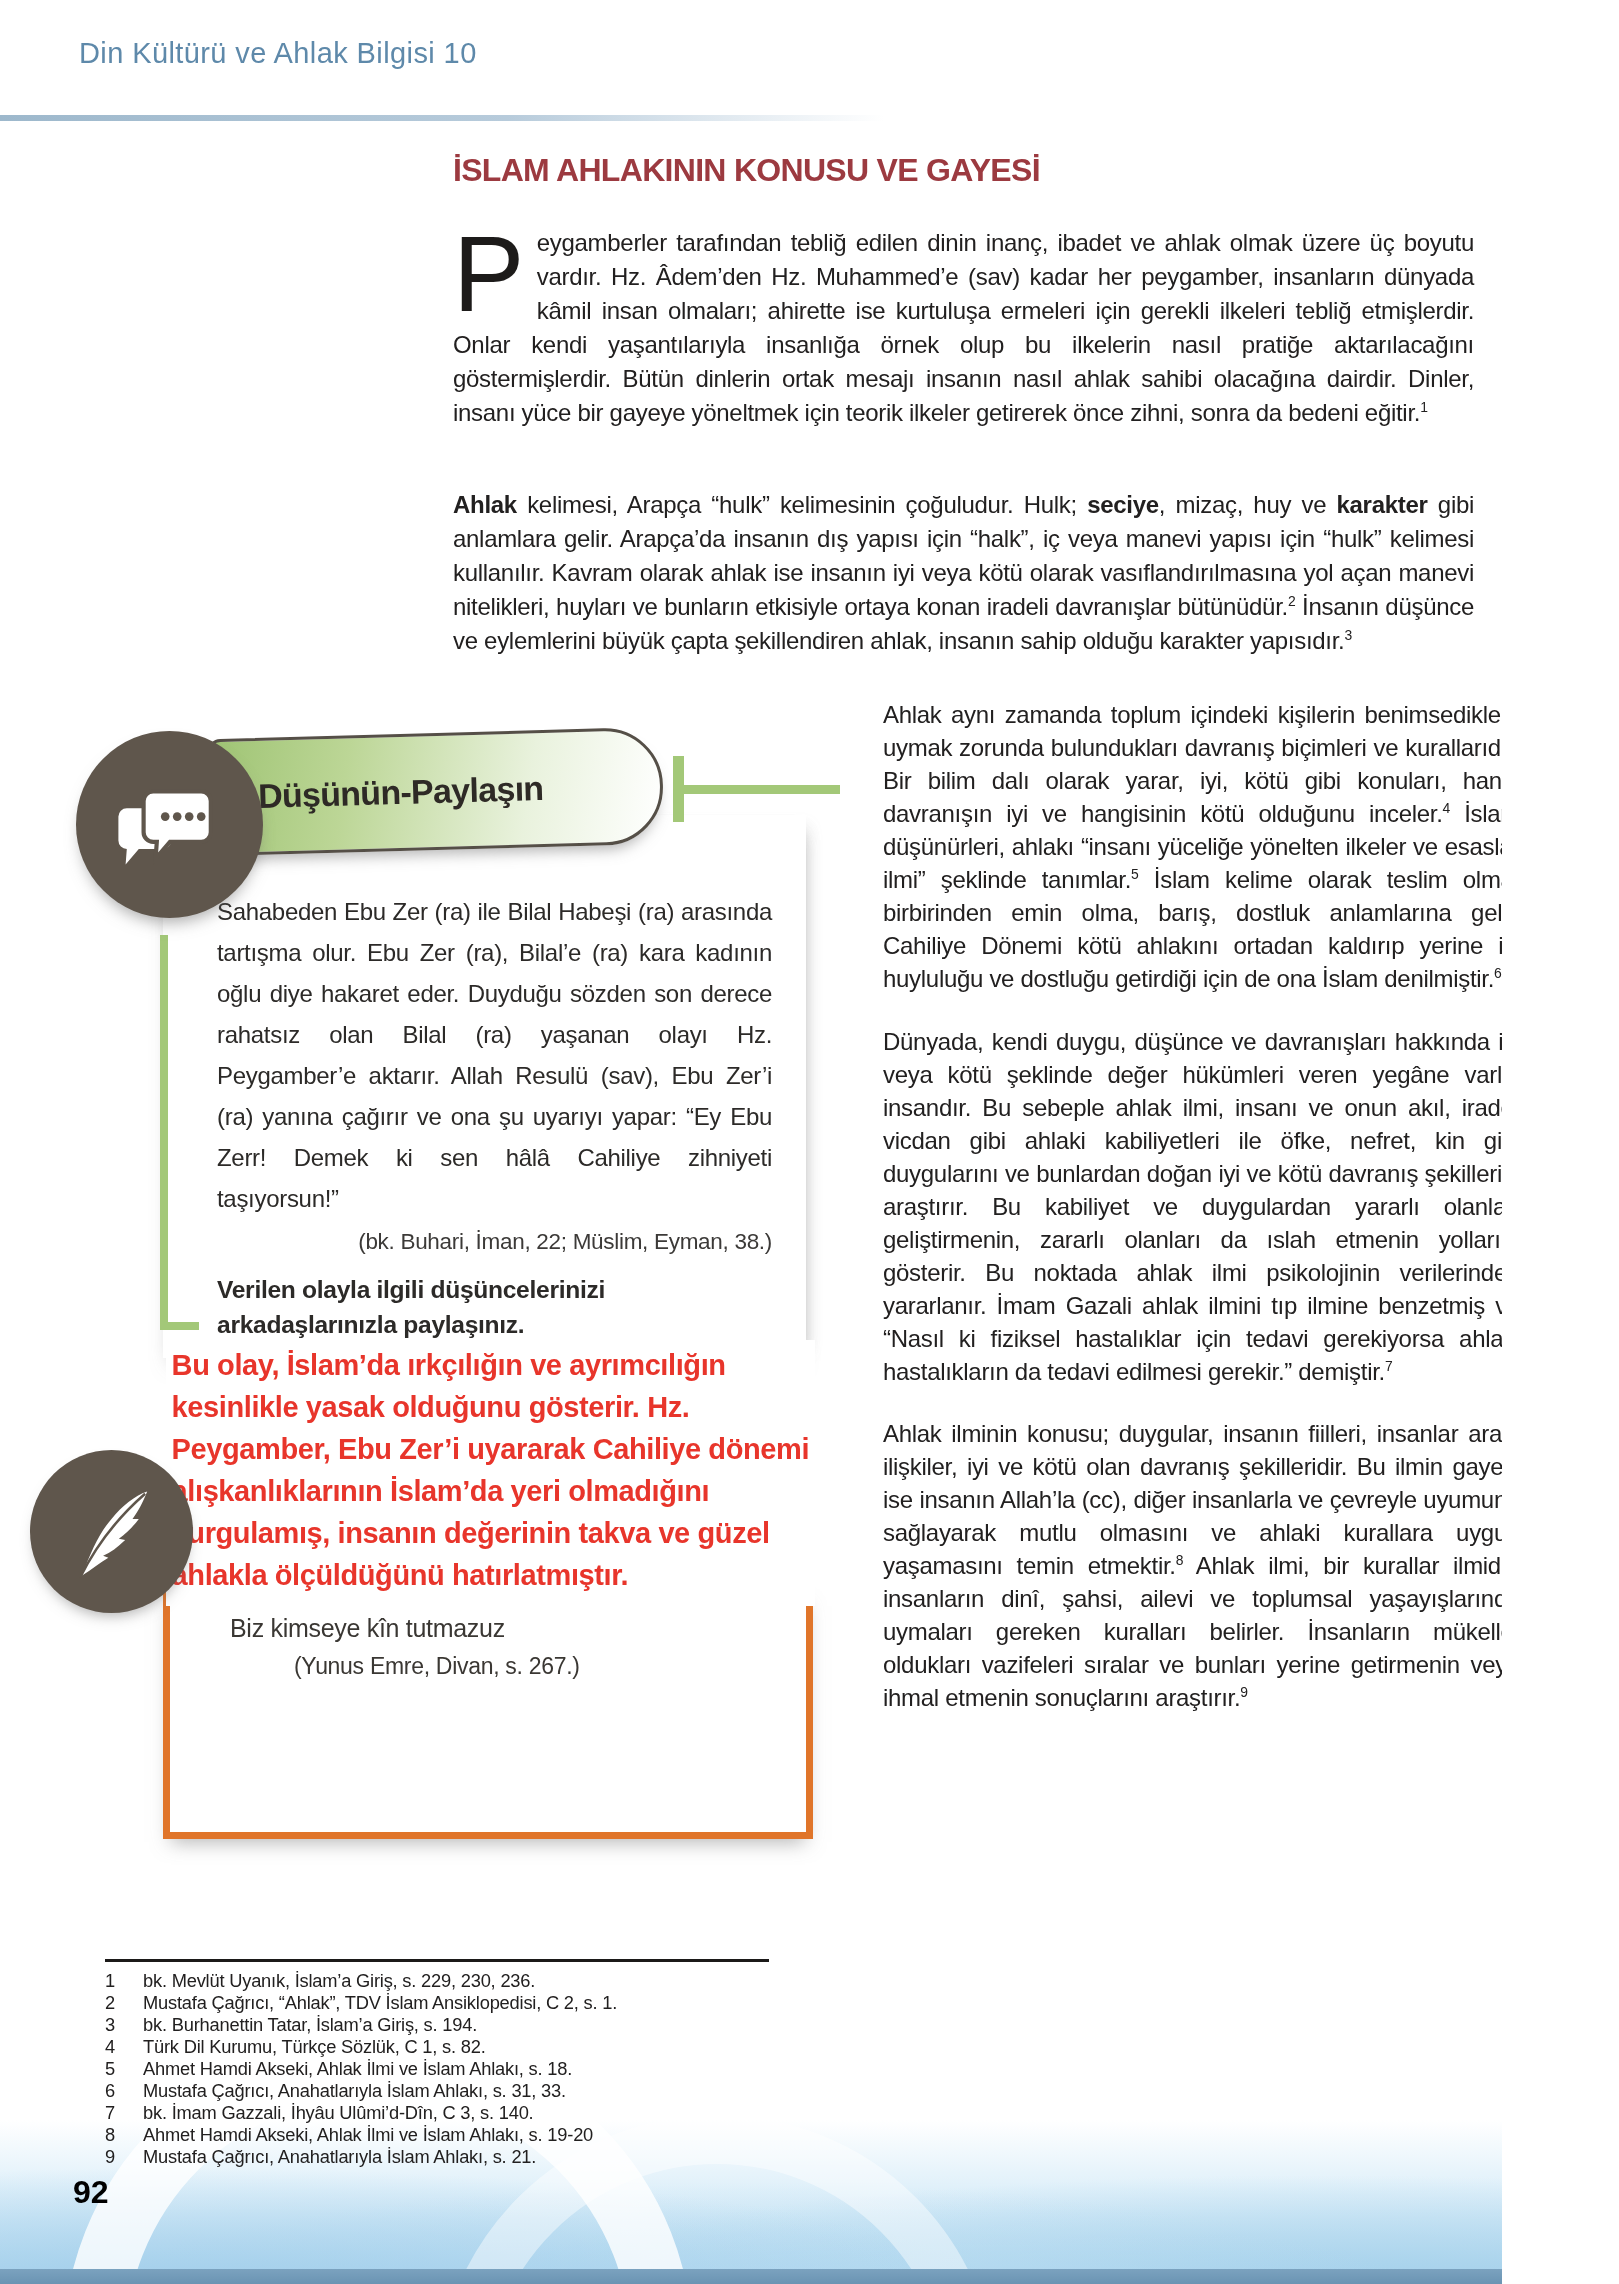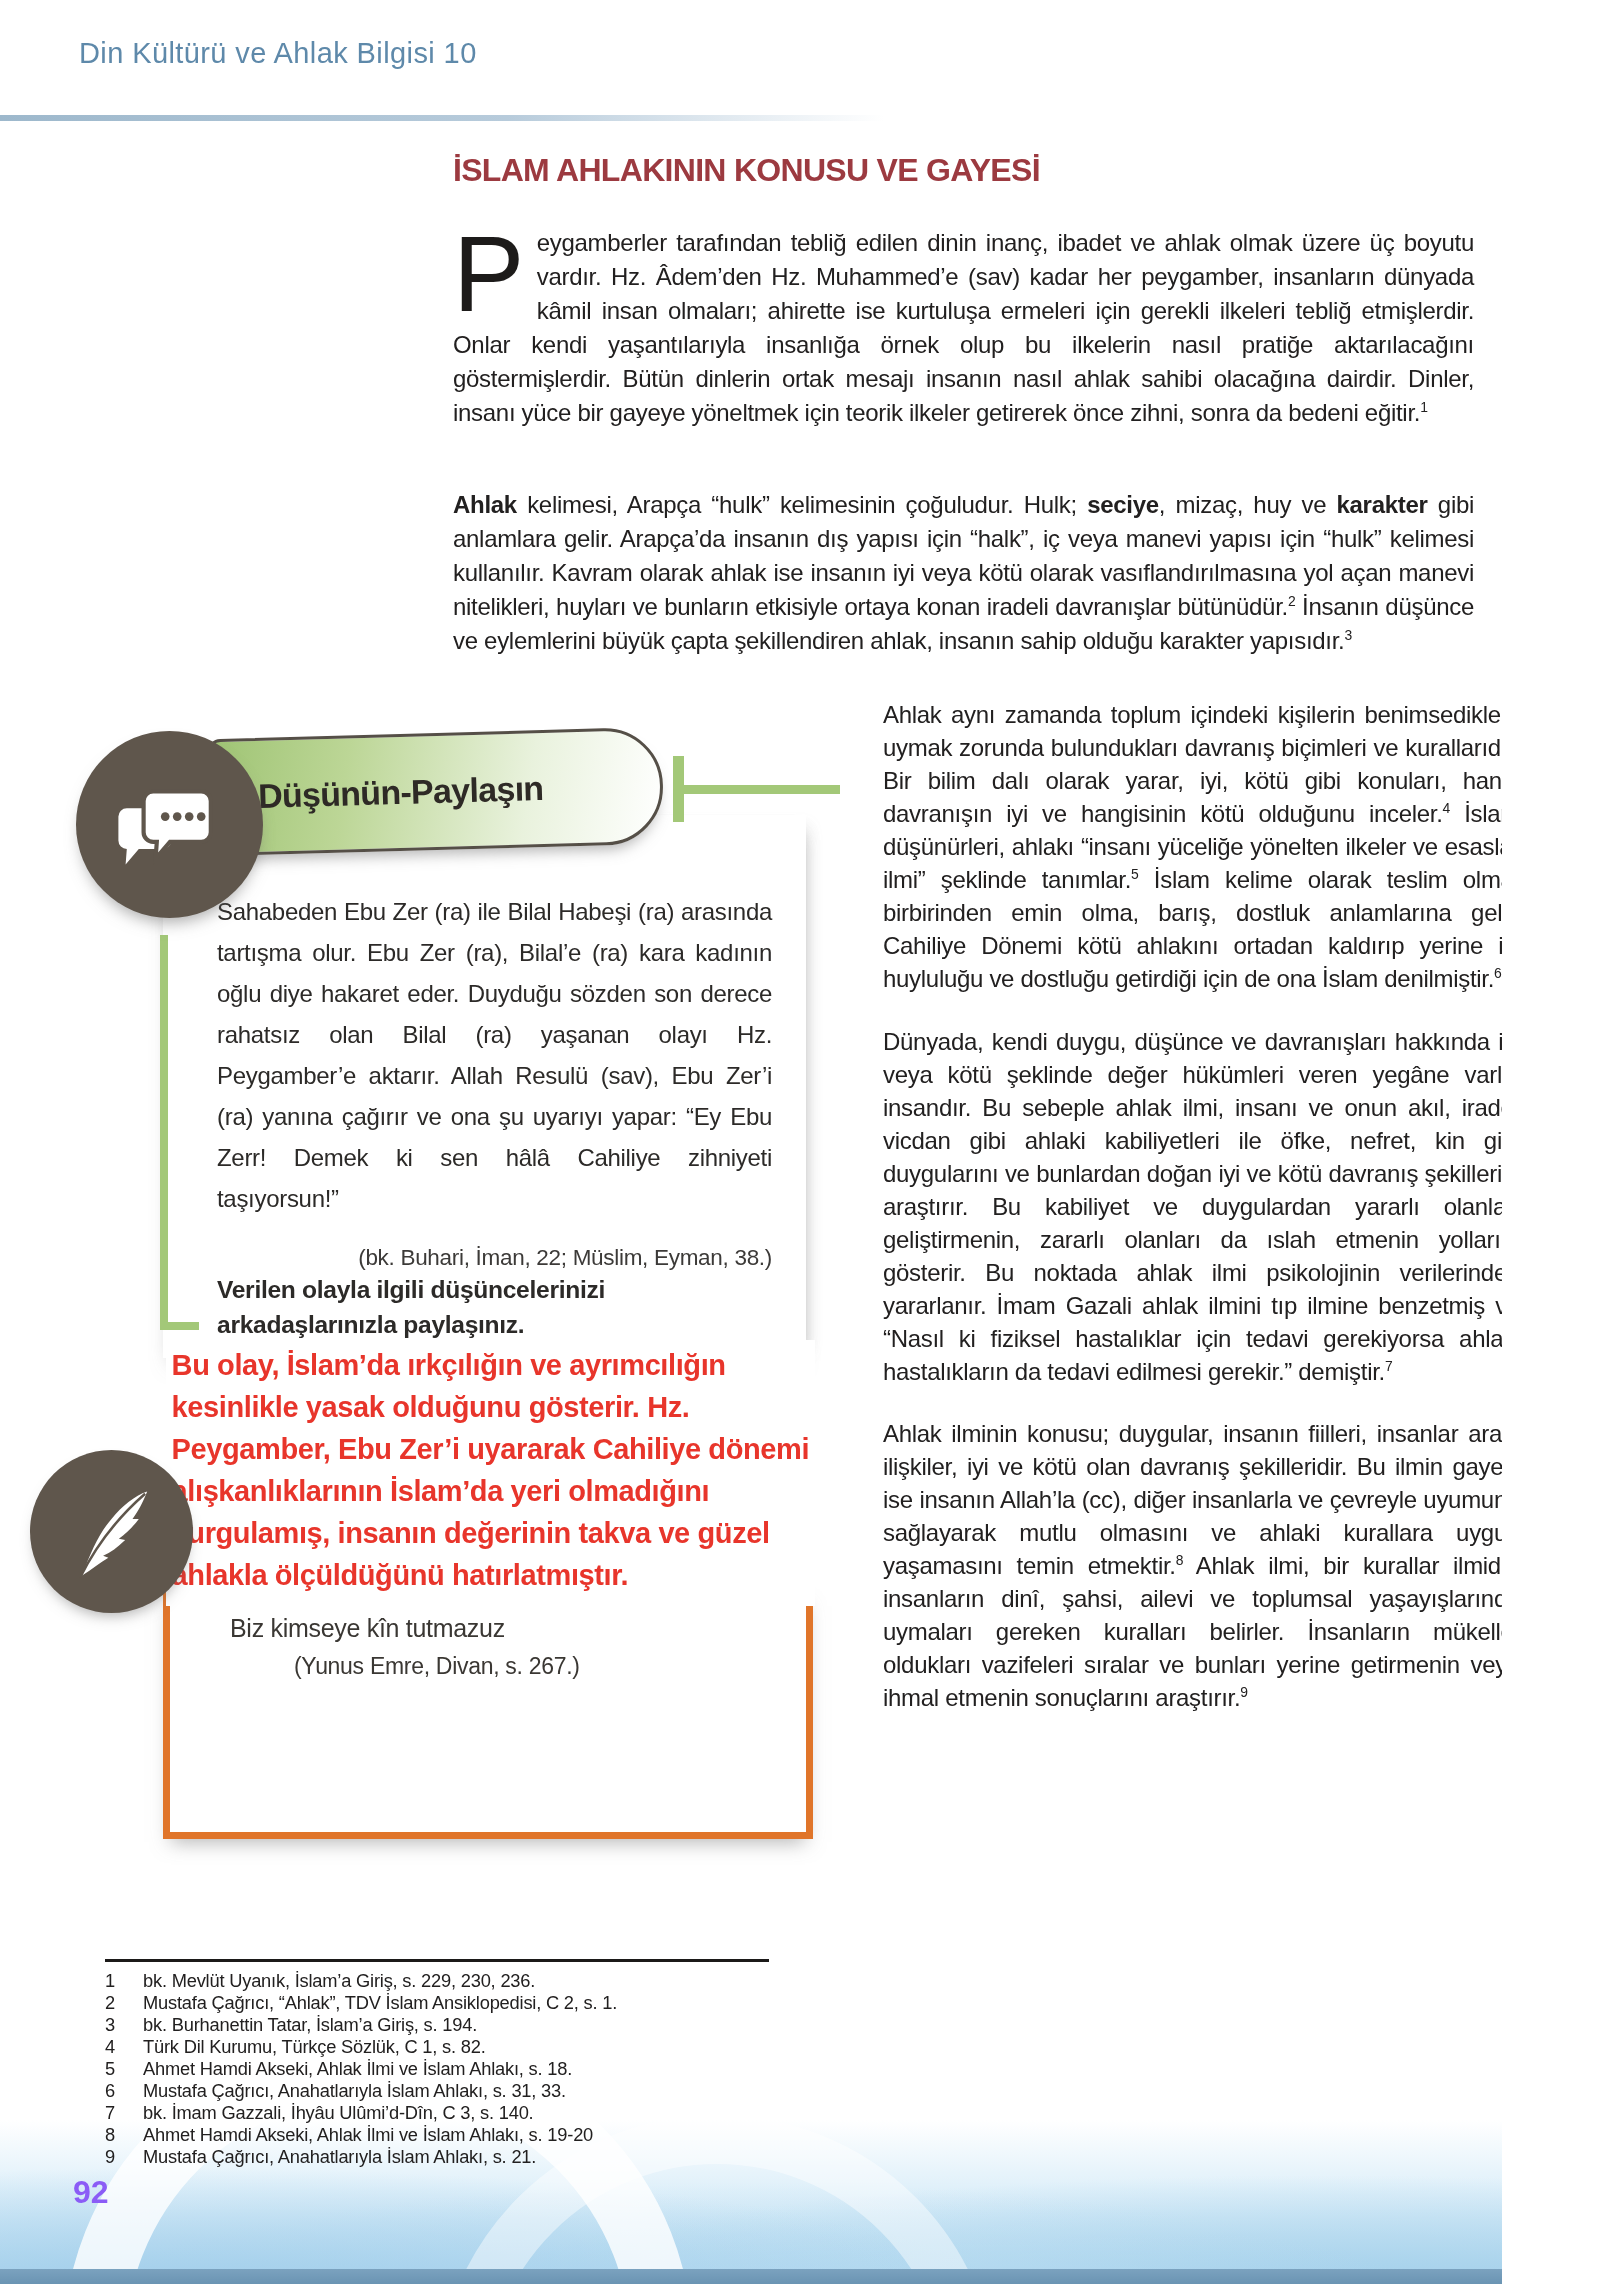--- a/index.html
+++ b/index.html
@@ -88,21 +88,21 @@
     position:absolute;left:683px;top:785px;width:157px;height:9.1px;
     background:#a3c878;z-index:2;
   }
   .ts-body{
     position:absolute;left:217px;top:891px;width:555px;
     font-size:24px;line-height:41px;text-align:justify;letter-spacing:-0.3px;
     z-index:2;color:#2c2a28;
   }
   .ts-citation{
     position:absolute;left:217px;top:1229px;width:555px;
-    font-size:22.5px;color:#3c3a38;text-align:right;z-index:2;letter-spacing:-0.3px;margin-top:16px;
+    font-size:22.5px;color:#3c3a38;text-align:right;z-index:2;letter-spacing:-0.3px;
   }
   .ts-prompt{
     position:absolute;left:217px;top:1272px;width:541px;
     font-size:24.6px;line-height:35px;font-weight:bold;color:#2c2a28;z-index:2;letter-spacing:-0.3px;
   }
   
   .commentary{
     position:absolute;left:166px;top:1340px;width:641px;
     background:#ffffff;
     font-size:29px;line-height:42px;font-weight:bold;letter-spacing:-0.4px;
@@ -150,21 +150,21 @@
       radial-gradient(90% 150% at 12% 125%, rgba(158,204,234,.95) 0%, rgba(158,204,234,0) 62%),
       radial-gradient(80% 160% at 50% 135%, rgba(186,221,242,.9) 0%, rgba(186,221,242,0) 58%),
       radial-gradient(95% 150% at 88% 130%, rgba(158,205,233,.95) 0%, rgba(158,205,233,0) 62%),
       linear-gradient(to bottom, rgba(255,255,255,0) 0%, rgba(219,238,249,.85) 45%, #bbddf1 100%);
   }
   .ring{position:absolute;border-radius:50%;}
   .ring1{left:63px;bottom:-394px;width:506px;height:506px;border:62px solid rgba(255,255,255,.8);}
   .ring2{left:436px;bottom:-408px;width:464px;height:464px;border:49px solid rgba(255,255,255,.45);}
   .page-num{
     position:absolute;left:73px;top:2174px;
-    font-size:32px;font-weight:bold;color:#8b5cf6;z-index:3;
+    font-size:32px;font-weight:bold;color:#000000;z-index:3;
   }
   .footer-bar{
     position:absolute;left:0;bottom:0;width:100%;height:15.5px;
     background:linear-gradient(to bottom,#7ba2bf,#6a94b3);z-index:2;
   }
 </style>
 </head>
 <body>
 
 <div class="page">

